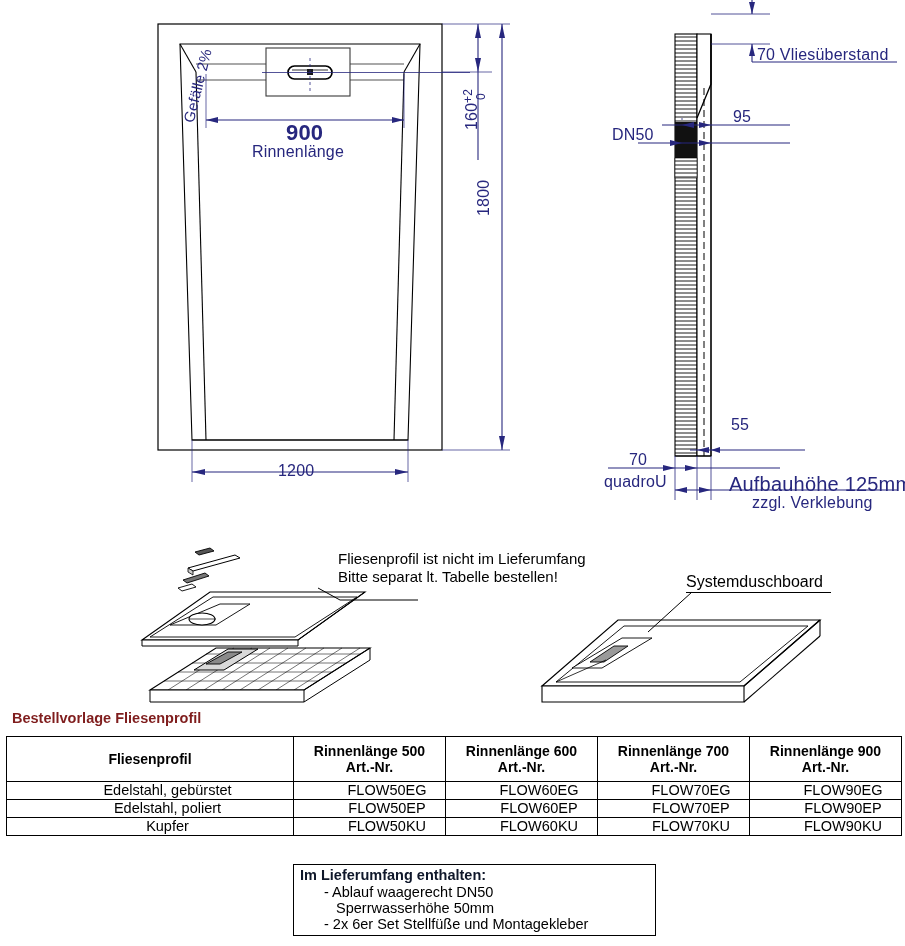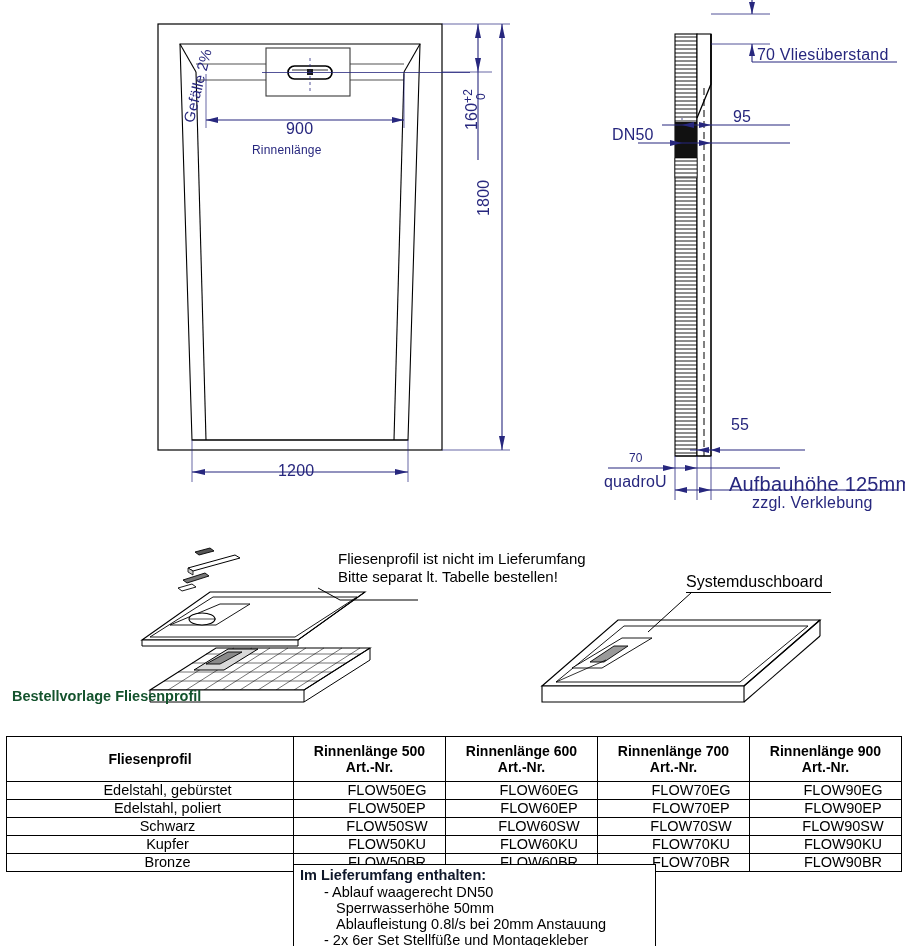--- a/index.html
+++ b/index.html
@@ -30,24 +30,24 @@
     font-family: "Liberation Sans", sans-serif;
     white-space: nowrap;
     font-size: 15px;
   }
   svg { display: block; }
 
   
   .tbl-title {
     position: absolute;
     left: 12px;
-    top: 688px;
+    top: 710px;
     font-size: 14.5px;
     font-weight: bold;
-    color: #14532d;
+    color: #7f1d1d;
     font-family: "Liberation Sans", sans-serif;
   }
   table.order {
     position: absolute;
     left: 6px;
     top: 736px;
     width: 893px;
     border-collapse: collapse;
     table-layout: fixed;
     font-family: "Liberation Sans", sans-serif;
@@ -159,23 +159,23 @@
 
       <line x1="442" y1="72" x2="492" y2="72" stroke="#27277e" stroke-width="0.7"></line>
       <line x1="478" y1="24" x2="478" y2="160" stroke="#27277e" stroke-width="1.1"></line>
       <polygon points="478,24 475,38 481,38" fill="#27277e"></polygon>
       <polygon points="478,72 475,58 481,58" fill="#27277e"></polygon>
     </svg>
   </div>
 
   <div class="abs dim-text" style="left:180px; top:120px; transform:rotate(-76deg); transform-origin:left top; font-size:15px;">Gefälle 2%</div>
 
-  <div class="abs dim-text" style="left:286px; top:120px; font-size:16px;">900</div>
-
-  <div class="abs dim-text" style="left:252px; top:143px; font-size:12px;">Rinnenlänge</div>
+  <div class="abs dim-text" style="left:286px; top:120px; font-size:22px;font-weight:bold;">900</div>
+
+  <div class="abs dim-text" style="left:252px; top:143px; font-size:16px;">Rinnenlänge</div>
 
   <div class="abs dim-text" style="left:278px; top:462px; font-size:16px;text-align:center;">1200</div>
 
   <div class="abs dim-text" style="left:475px; top:216px; transform:rotate(-90deg); transform-origin:left top; font-size:16px;">1800</div>
 
   <div class="abs dim-text" style="left:463px; top:130px; transform:rotate(-90deg); transform-origin:left top; font-size:16px;">160</div>
 
   <div class="abs dim-text" style="left:461px; top:103px; transform:rotate(-90deg); transform-origin:left top; font-size:12px;">+2</div>
 
   <div class="abs dim-text" style="left:474px; top:100px; transform:rotate(-90deg); transform-origin:left top; font-size:12px;">0</div>
@@ -241,21 +241,21 @@
   </div>
 
   <div class="abs dim-text" style="left:757px; top:46px; font-size:16px;">70 Vliesüberstand</div>
 
   <div class="abs dim-text" style="left:733px; top:108px; font-size:16px;">95</div>
 
   <div class="abs dim-text" style="left:612px; top:126px; font-size:16px;">DN50</div>
 
   <div class="abs dim-text" style="left:731px; top:416px; font-size:16px;">55</div>
 
-  <div class="abs dim-text" style="left:629px; top:451px; font-size:12px;">70</div>
+  <div class="abs dim-text" style="left:629px; top:451px; font-size:16px;">70</div>
 
   <div class="abs dim-text" style="left:604px; top:473px; font-size:16px;">quadroU</div>
 
   <div class="abs dim-text" style="left:729px; top:473px; font-size:20px;">Aufbauhöhe 125mm</div>
 
   <div class="abs dim-text" style="left:752px; top:494px; font-size:16px;">zzgl. Verklebung</div>
 
   <div class="abs" style="left:20px; top:540px;">
     <svg width="360" height="180" viewBox="0 0 360 180">
 
@@ -381,46 +381,31 @@
         <td>FLOW90EG</td>
       </tr>
       <tr>
         <td>Edelstahl, poliert</td>
         <td>FLOW50EP</td>
         <td>FLOW60EP</td>
         <td>FLOW70EP</td>
         <td>FLOW90EP</td>
       </tr>
       <tr>
-        <td>Schwarz</td>
-        <td>FLOW50SW</td>
-        <td>FLOW60SW</td>
-        <td>FLOW70SW</td>
-        <td>FLOW90SW</td>
-      </tr>
-      <tr>
         <td>Kupfer</td>
         <td>FLOW50KU</td>
         <td>FLOW60KU</td>
         <td>FLOW70KU</td>
         <td>FLOW90KU</td>
       </tr>
-      <tr>
-        <td>Bronze</td>
-        <td>FLOW50BR</td>
-        <td>FLOW60BR</td>
-        <td>FLOW70BR</td>
-        <td>FLOW90BR</td>
-      </tr>
     </tbody>
   </table>
 
   <div class="scope-box">
     <div class="scope-title">Im Lieferumfang enthalten:</div>
     <ul class="scope-list">
       <li>- Ablauf waagerecht DN50</li>
       <li class="indent">Sperrwasserhöhe 50mm</li>
-      <li class="indent">Ablaufleistung 0.8l/s bei 20mm Anstauung</li>
       <li>- 2x 6er Set Stellfüße und Montagekleber</li>
     </ul>
   </div>
 
 </div>
 
 </body></html>

